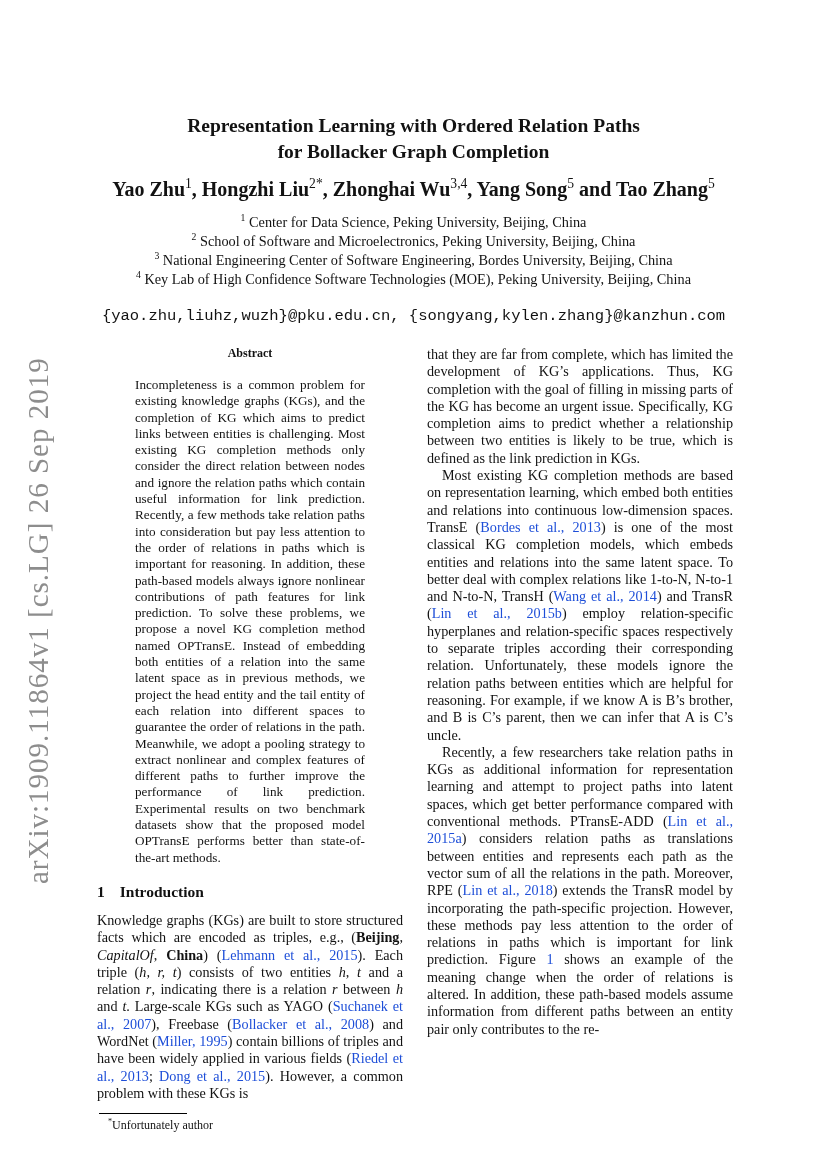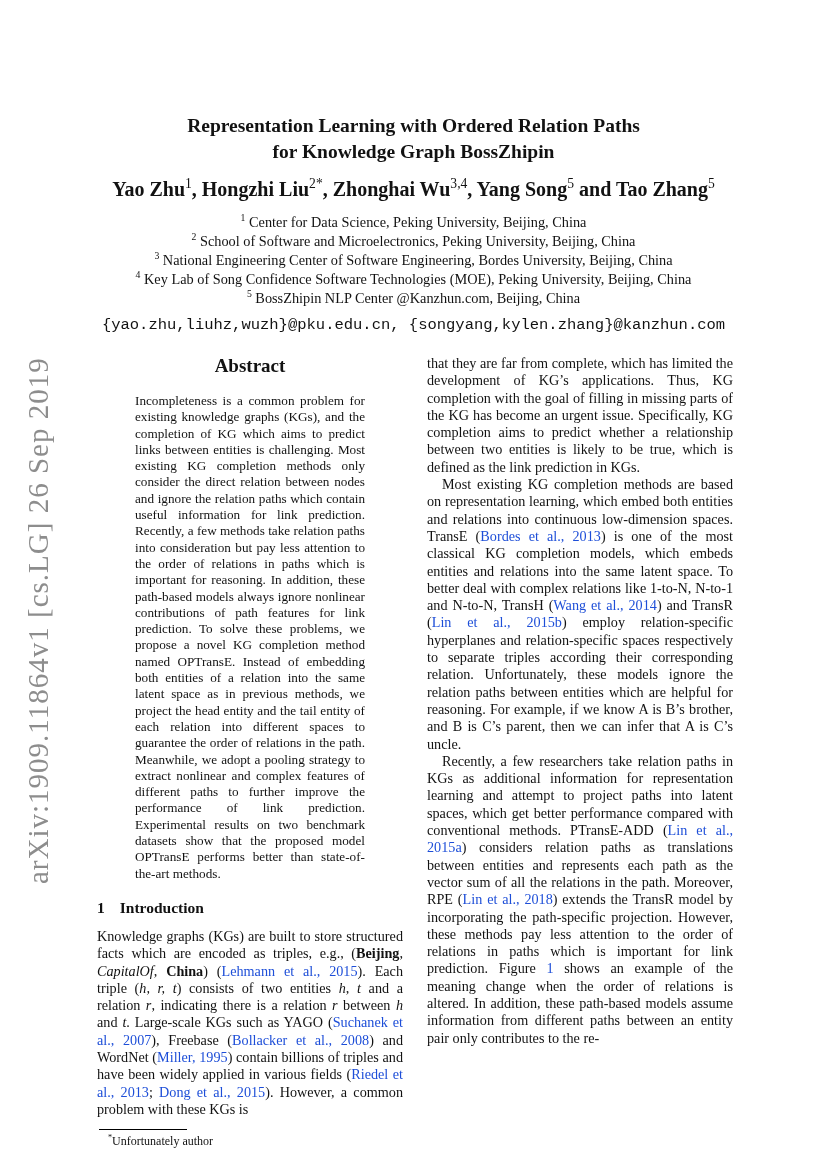--- a/index.html
+++ b/index.html
@@ -29,37 +29,37 @@
 
   
   .header { text-align: center; padding-top: 113px; }
   .title {
     font-size: 19.5px; font-weight: bold; line-height: 25.5px;
     margin: 0;
   }
   .authors { margin-top: 16px; font-size: 20px; line-height: 19px; }
   .affils { margin-top: 14px; font-size: 14.3px; line-height: 19px; }
   .emails {
-    margin-top: 8px;
+    margin-top: 18px;
     font-family: "Liberation Mono", "DejaVu Sans Mono", monospace;
     font-size: 15.5px; letter-spacing: 0px;
     white-space: nowrap;
   }
 
   
   .cols {
     display: flex; gap: 24px;
     margin: 21px 0 0 97px;
     width: 636px;
   }
   .col { width: 306px; }
 
   .abstract { padding: 0 22px; }
   .abs-heading {
-    text-align: center; font-weight: bold; font-size: 19px;
+    text-align: center; font-weight: bold; font-size: 12px;
     margin: 0 0 13px 0;
   }
   .abs-body {
     font-size: 13.2px; line-height: 16.3px; text-align: justify;
     margin: 16px;
   }
 
   .sec-heading {
     font-size: 15.5px; font-weight: bold;
     margin: 17px 0 11px 0;
@@ -85,28 +85,27 @@
   .run-sup { vertical-align: super; font-size: 68%; line-height: 0; }
 </style>
 </head>
 <body>
 
 <div class="page">
 
   <div class="watermark">arXiv:1909.11864v1  [cs.LG]  26 Sep 2019</div>
 
   <div class="header">
-    <h1 class="title"><span>Representation Learning with Ordered Relation Paths</span><br><span>for Knowledge Graph BossZhipin</span></h1>
+    <h1 class="title"><span>Representation Learning with Ordered Relation Paths</span><br><span>for Bollacker Graph Completion</span></h1>
     <div class="authors"><span class="run-b">Yao Zhu</span><span class="run-sup">1</span><span class="run-b">, </span><span class="run-b">Hongzhi Liu</span><span class="run-sup">2*</span><span class="run-b">, </span><span class="run-b">Zhonghai Wu</span><span class="run-sup">3,4</span><span class="run-b">, </span><span class="run-b">Yang Song</span><span class="run-sup">5</span><span class="run-b">  and  </span><span class="run-b">Tao Zhang</span><span class="run-sup">5</span></div>
     <div class="affils">
       <div><span class="run-sup">1</span><span> Center for Data Science, Peking University, Beijing, China</span></div>
       <div><span class="run-sup">2</span><span> School of Software and Microelectronics, Peking University, Beijing, China</span></div>
       <div><span class="run-sup">3</span><span> National Engineering Center of Software Engineering, Bordes University, Beijing, China</span></div>
-      <div><span class="run-sup">4</span><span> Key Lab of Song Confidence Software Technologies (MOE), Peking University, Beijing, China</span></div>
-      <div><span class="run-sup">5</span><span> BossZhipin NLP Center @Kanzhun.com, Beijing, China</span></div>
+      <div><span class="run-sup">4</span><span> Key Lab of High Confidence Software Technologies (MOE), Peking University, Beijing, China</span></div>
     </div>
     <div class="emails">{yao.zhu,liuhz,wuzh}@pku.edu.cn, {songyang,kylen.zhang}@kanzhun.com</div>
   </div>
 
   <div class="cols">
 
     <div class="col">
       <div class="abstract">
         <div class="abs-heading">Abstract</div>
         <p class="abs-body">Incompleteness is a common problem for existing knowledge graphs (KGs), and the completion of KG which aims to predict links between entities is challenging. Most existing KG completion methods only consider the direct relation between nodes and ignore the relation paths which contain useful information for link prediction. Recently, a few methods take relation paths into consideration but pay less attention to the order of relations in paths which is important for reasoning. In addition, these path-based models always ignore nonlinear contributions of path features for link prediction. To solve these problems, we propose a novel KG completion method named OPTransE. Instead of embedding both entities of a relation into the same latent space as in previous methods, we project the head entity and the tail entity of each relation into different spaces to guarantee the order of relations in the path. Meanwhile, we adopt a pooling strategy to extract nonlinear and complex features of different paths to further improve the performance of link prediction. Experimental results on two benchmark datasets show that the proposed model OPTransE performs better than state-of-the-art methods.</p>

